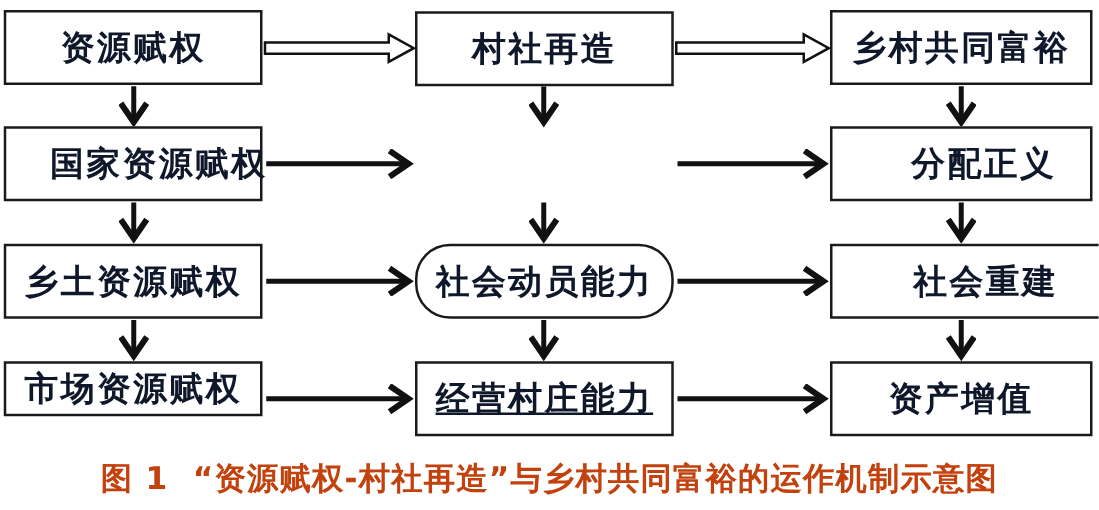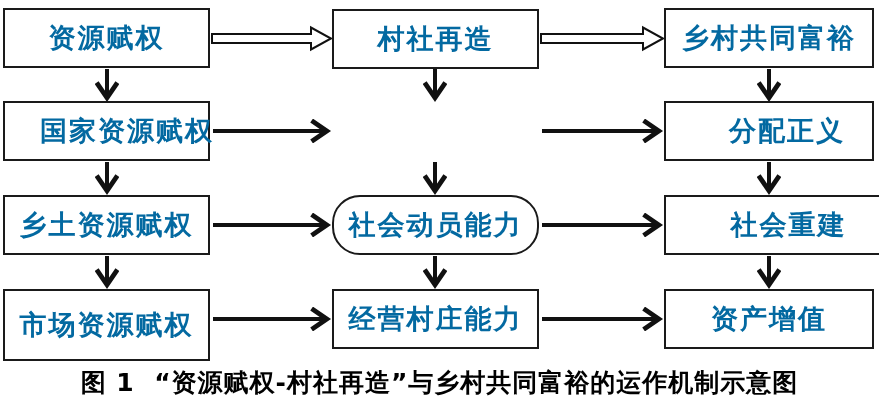--- a/index.html
+++ b/index.html
@@ -29,34 +29,34 @@
     position: absolute;
     box-sizing: border-box;
     border: 2px solid #1a1a1a;
     background: #ffffff;
     display: flex;
     align-items: center;
     justify-content: center;
     font-family: "DejaVu Serif", "Liberation Serif", serif;
     font-weight: bold;
     font-size: 27px;
-    color: #0369a1;
+    color: #0f172a;
     letter-spacing: 2px;
     white-space: nowrap;
   }
   .caption {
     position: absolute;
     left: 0;
     top: 366px;
     width: 879px;
     text-align: center;
     font-family: "DejaVu Sans", "Liberation Sans", sans-serif;
     font-weight: bold;
     font-size: 25px;
-    color: #000000;
+    color: #c2410c;
     letter-spacing: 1px;
     white-space: pre;
   }
   .vline, .hline {
     stroke: #111111;
     stroke-width: 4;
     fill: none;
   }
   .hollow-arrow {
     fill: #ffffff;
@@ -121,24 +121,24 @@
     <div class="node" style="left:3px;   top:195px; width:207px; height:60px;">
       <span>乡土资源赋权</span>
     </div>
     <div class="node" style="left:332px; top:195px; width:207px; height:60px;border-radius:28px;">
       <span>社会动员能力</span>
     </div>
     <div class="node" style="left:664px; top:195px; width:249px; height:60px;">
       <span>社会重建</span>
     </div>
 
-    <div class="node" style="left:3px;   top:289px; width:207px; height:72px;">
+    <div class="node" style="left:3px;   top:289px; width:207px; height:44px;">
       <span>市场资源赋权</span>
     </div>
-    <div class="node" style="left:332px; top:289px; width:207px; height:60px;">
+    <div class="node" style="left:332px; top:289px; width:207px; height:60px;text-decoration:underline;">
       <span>经营村庄能力</span>
     </div>
     <div class="node" style="left:664px; top:289px; width:210px; height:60px;">
       <span>资产增值</span>
     </div>
 
   </div>
 
   <div class="caption">图 1  “资源赋权-村社再造”与乡村共同富裕的运作机制示意图</div>
 </div>

